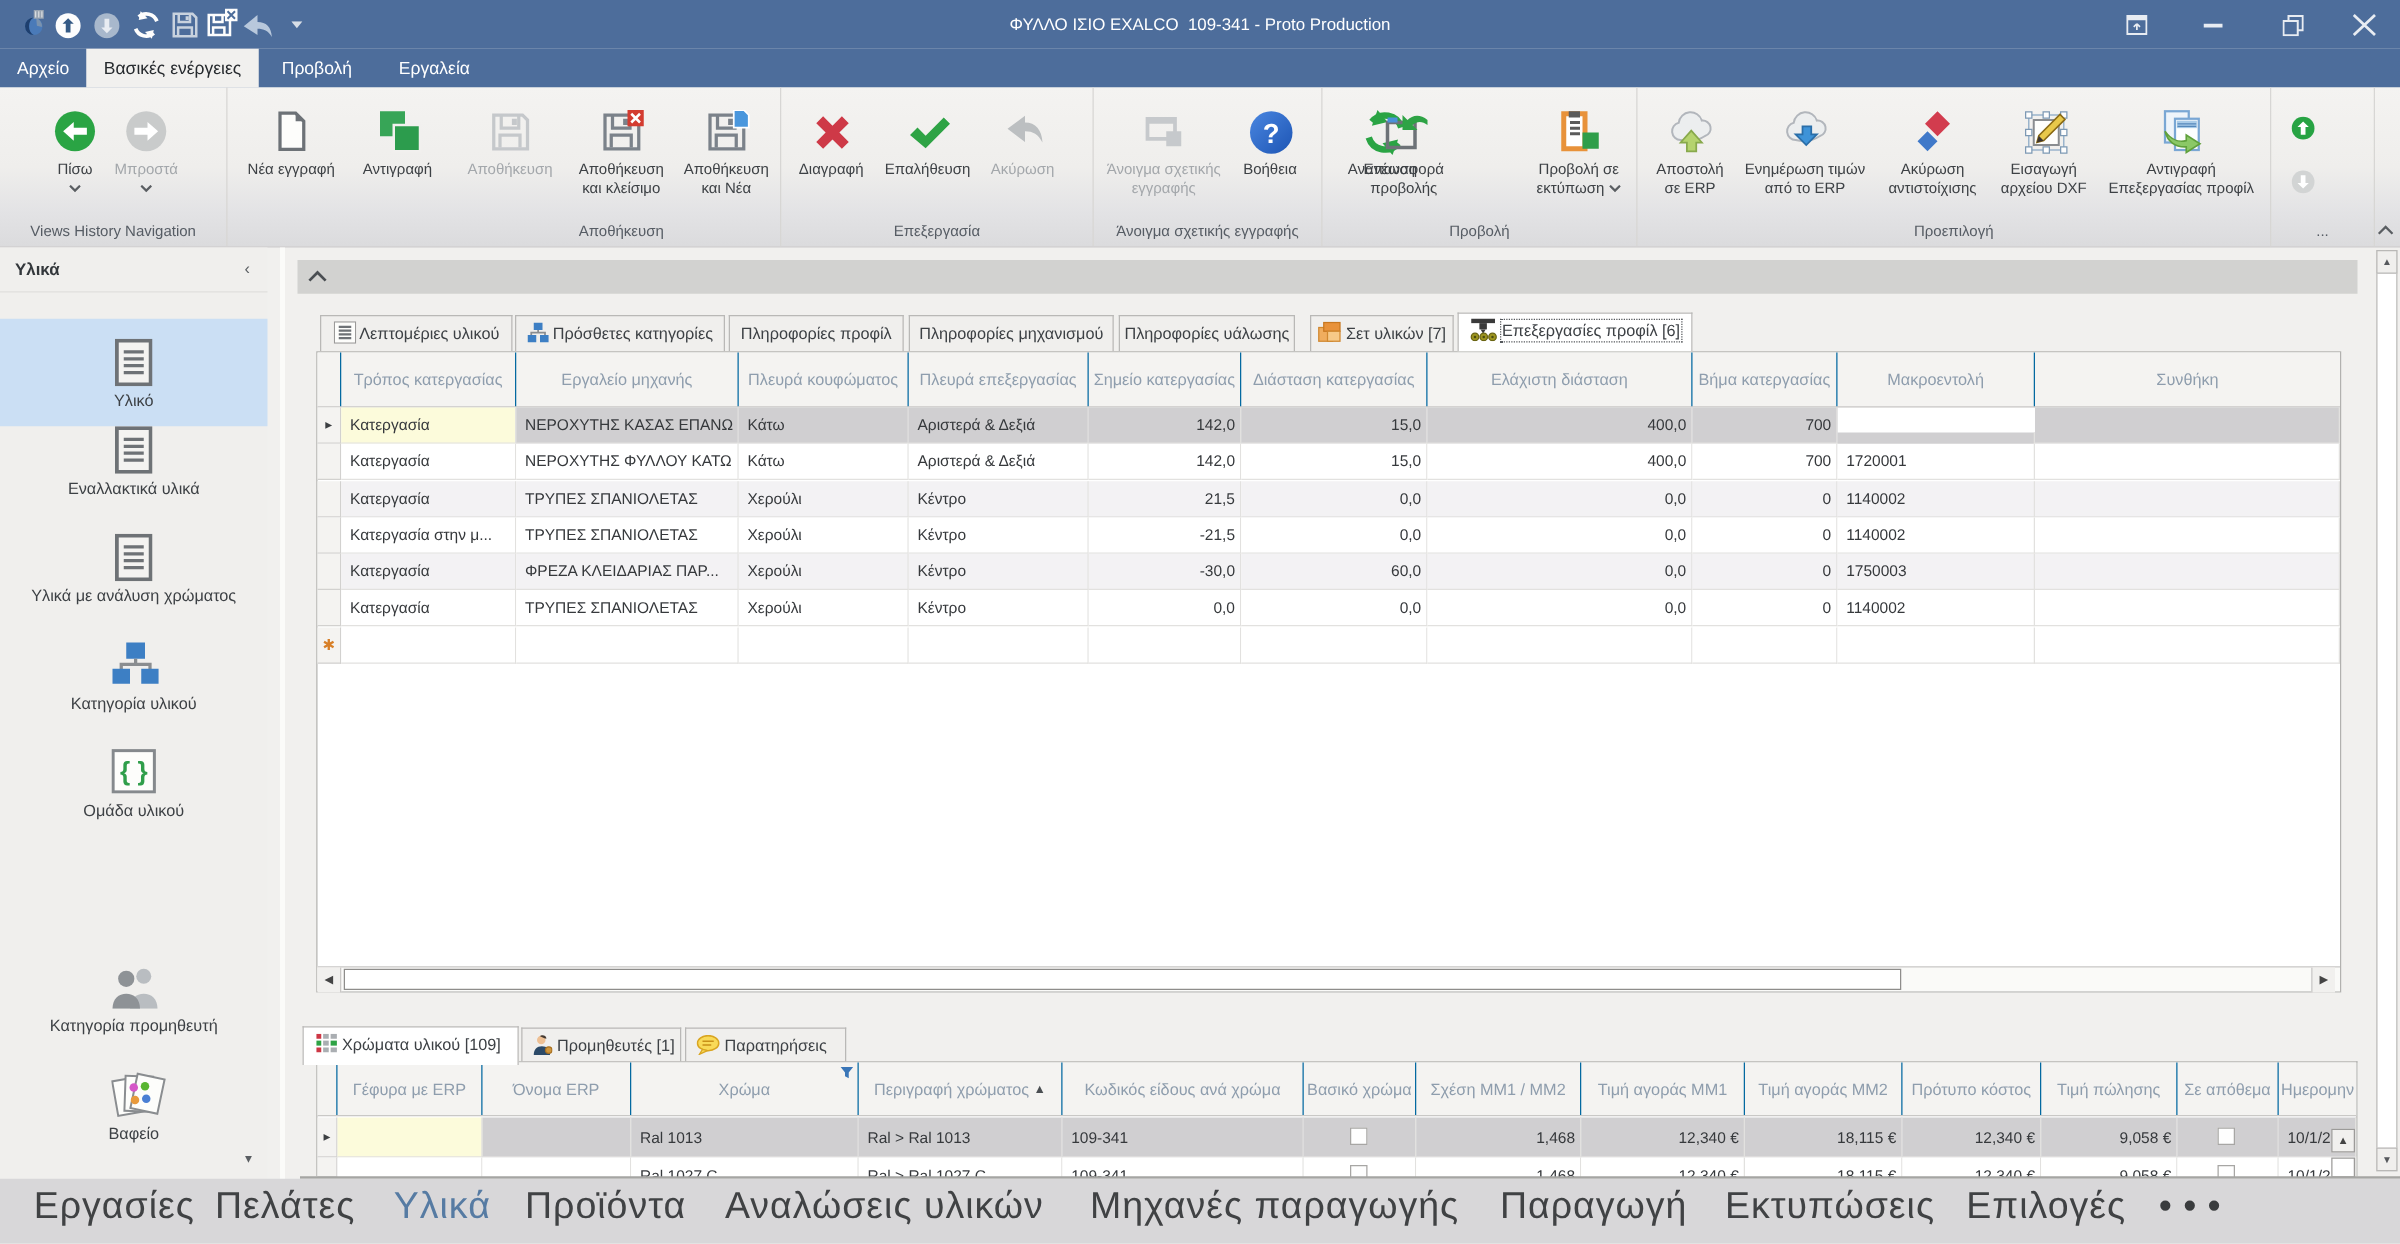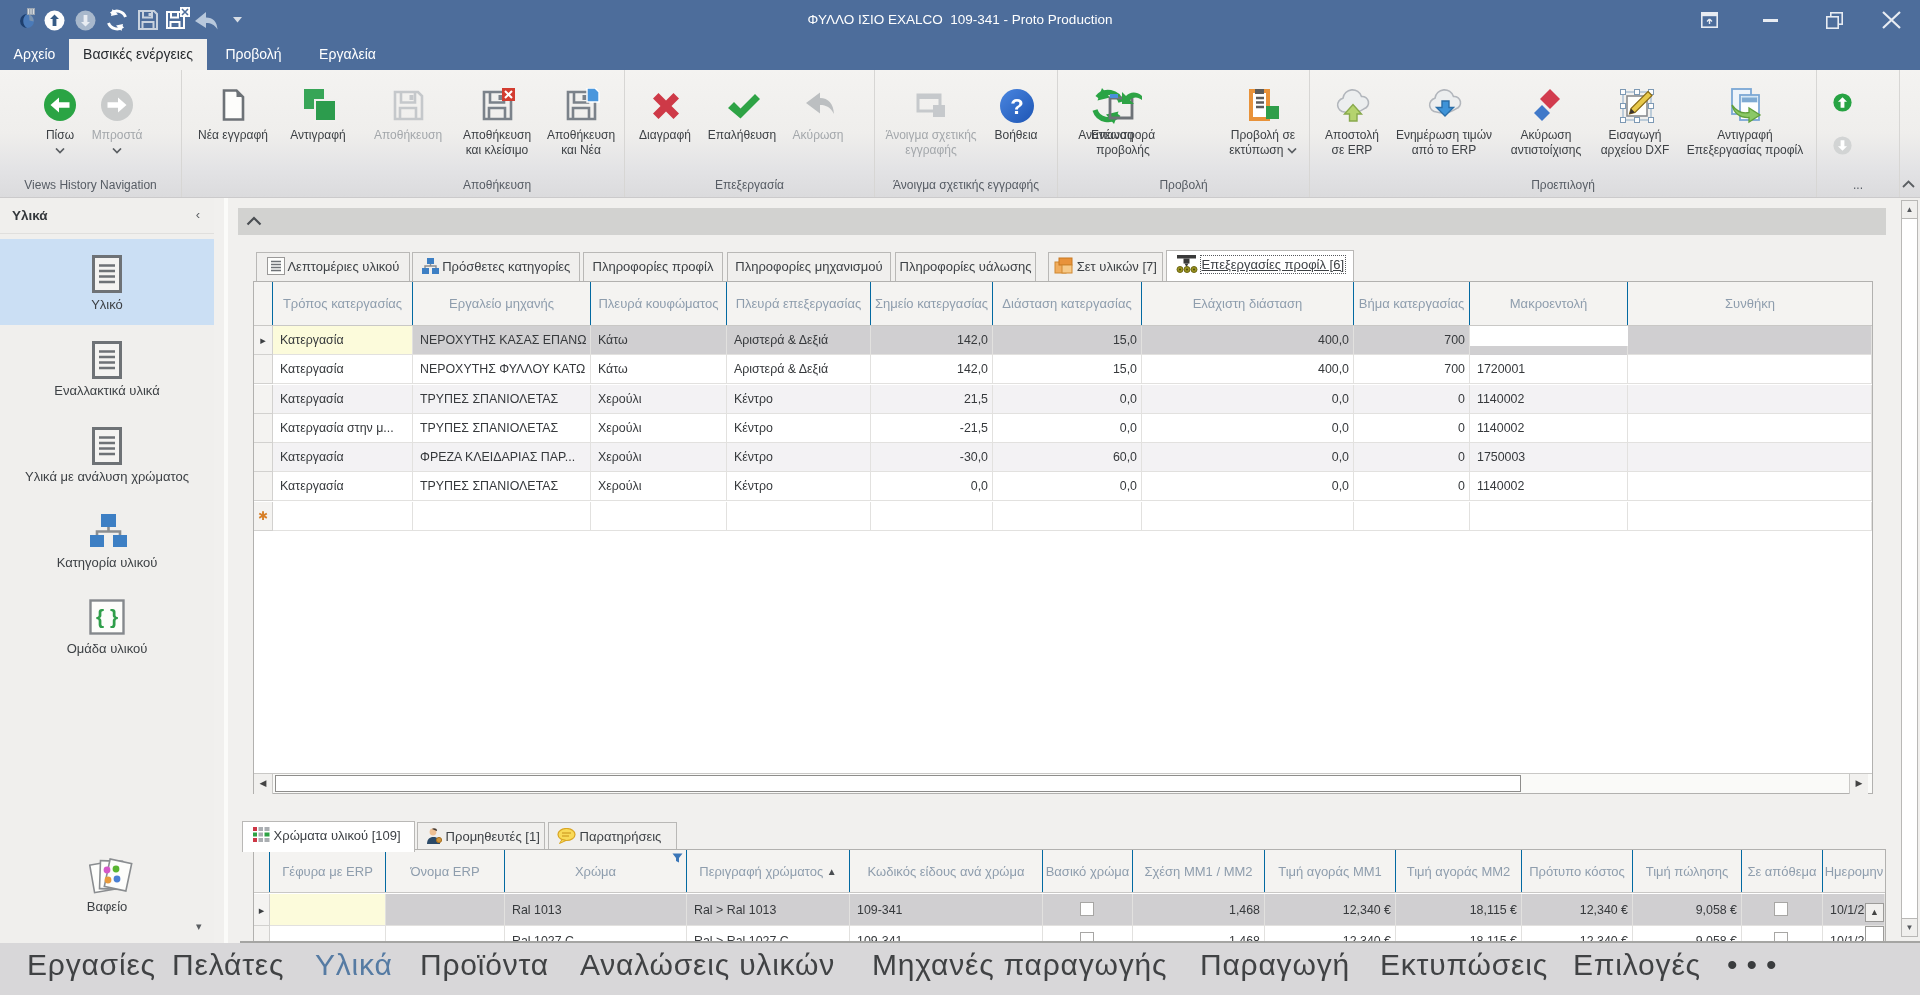--- a/index.html
+++ b/index.html
@@ -23,21 +23,21 @@
 .rbtn .ric { margin:6px auto 6px auto; width:34px; height:34px; }
 .rbtn .lbl { line-height:15px; white-space:pre-line; }
 .rbtn.dis { color:#a3a7ab; }
 
 
 #sidebar { position:absolute; left:0; top:198px; width:214px; height:746px; background:#f0efed; }
 #sbheader { position:absolute; left:0; top:0; width:214px; height:36px; border-bottom:1px solid #e0dfdd; }
 #sbheader .t { position:absolute; left:12px; top:10px; font-size:13.5px; font-weight:bold; color:#33373b; }
 #sbheader .c { position:absolute; right:14px; top:9px; color:#5a5e62; font-size:13px; }
 .sbitem { position:absolute; left:0; width:214px; height:86px; text-align:center; }
-.sbitem.sel { background:#cbdff4; }
+.sbitem.sel { background:#cbdff4;margin-top:16px; }
 .sbitem .ic { margin:16px auto 4px auto; width:36px; height:38px; position:relative; }
 .sbitem .lb { font-size:13px; color:#3d4145; }
 #sbsplit { position:absolute; left:224px; top:198px; width:4px; height:746px; background:#fbfbf9; }
 
 
 #band { position:absolute; left:238px; top:208px; width:1648px; height:27px; background:#d2d2d0; }
 
 
 .ttab { position:absolute; height:29px; background:#f0efed; border:1px solid #b9b8b6; border-bottom:none; font-size:13px; color:#3d4145; line-height:27px; text-align:center; }
 .ttab.active { background:#ffffff; height:31px; z-index:5; }
@@ -407,20 +407,33 @@
           <rect x="24" y="22" width="14" height="12" fill="#3d7fc4"></rect>
         </svg></div>
       <div class="lb">Κατηγορία υλικού</div>
     </div>
   <div class="sbitem" style="top:385px;">
       <div class="ic"><svg width="36" height="36" viewBox="0 0 36 36">
           <rect x="1.5" y="1.5" width="33" height="33" fill="#fdfdfb" stroke="#85898d" stroke-width="2.4"></rect>
           <text x="18" y="25" text-anchor="middle" font-family="Liberation Sans" font-size="21" font-weight="bold" fill="#2f9e4a">{ }</text>
         </svg></div>
       <div class="lb">Ομάδα υλικού</div>
+    </div>
+  <div class="sbitem" style="top:557px;">
+      <div class="ic"><svg width="38" height="36" viewBox="0 0 38 36">
+          <g fill="#b9bdc1">
+            <circle cx="26" cy="10" r="6"></circle>
+            <path d="M15 36c0-8 5-12 11-12s11 4 11 12z"></path>
+          </g>
+          <g fill="#8e9296">
+            <circle cx="12" cy="12" r="6.5"></circle>
+            <path d="M1 36c0-8 5-12 11-12s11 4 11 12z"></path>
+          </g>
+        </svg></div>
+      <div class="lb">Κατηγορία προμηθευτή</div>
     </div>
   <div class="sbitem" style="top:643px;">
       <div class="ic"><svg width="44" height="38" viewBox="0 0 44 38">
           <g fill="#fdfdfb" stroke="#8a8d90" stroke-width="1.6">
             <rect x="3" y="6" width="22" height="28" transform="rotate(-10 14 20)"></rect>
             <rect x="11" y="4" width="22" height="28" transform="rotate(2 22 18)"></rect>
             <rect x="18" y="4" width="22" height="28" transform="rotate(12 29 18)"></rect>
           </g>
           <circle cx="18" cy="13" r="3.4" fill="#d557c8"></circle>
           <circle cx="27" cy="12" r="3.4" fill="#59b531"></circle>
@@ -463,21 +476,21 @@
       <rect x="7.5" y="4.5" width="6" height="5" fill="#3a3a3a"></rect>
       <path d="M8.5 9.5h4L10.5 13z" fill="#3a3a3a"></path>
       <g fill="#9c941f" stroke="#6a6413" stroke-width="1">
         <circle cx="4" cy="15.5" r="3"></circle>
         <circle cx="11" cy="15.5" r="3"></circle>
         <circle cx="18" cy="15.5" r="3"></circle>
       </g>
       <circle cx="4" cy="15.5" r="1" fill="#4a4a10"></circle>
       <circle cx="11" cy="15.5" r="1" fill="#4a4a10"></circle>
       <circle cx="18" cy="15.5" r="1" fill="#4a4a10"></circle>
-    </svg> <span style="text-decoration:underline; outline:1px dotted #55585c; outline-offset:1px;">Επεξεργασίες προφίλ [6]</span></div>
+    </svg> <span style="outline:1px dotted #55585c; outline-offset:1px;">Επεξεργασίες προφίλ [6]</span></div>
 
 <div class="grid" id="maingrid" style="left:253px; top:281px; width:1620px; height:513px;">
   <div class="ghead" style="left:0; top:0; width:1618px; height:44px;">
     <div class="hcell" style="left:0px;   width:19px;"></div>
     <div class="hcell" style="left:19px;  width:140px;">Τρόπος κατεργασίας</div>
     <div class="hcell" style="left:159px; width:178px;">Εργαλείο μηχανής</div>
     <div class="hcell" style="left:337px; width:136px;">Πλευρά κουφώματος</div>
     <div class="hcell" style="left:473px; width:144px;">Πλευρά επεξεργασίας</div>
     <div class="hcell" style="left:617px; width:122px;">Σημείο κατεργασίας</div>
     <div class="hcell" style="left:739px; width:149px;">Διάσταση κατεργασίας</div>

